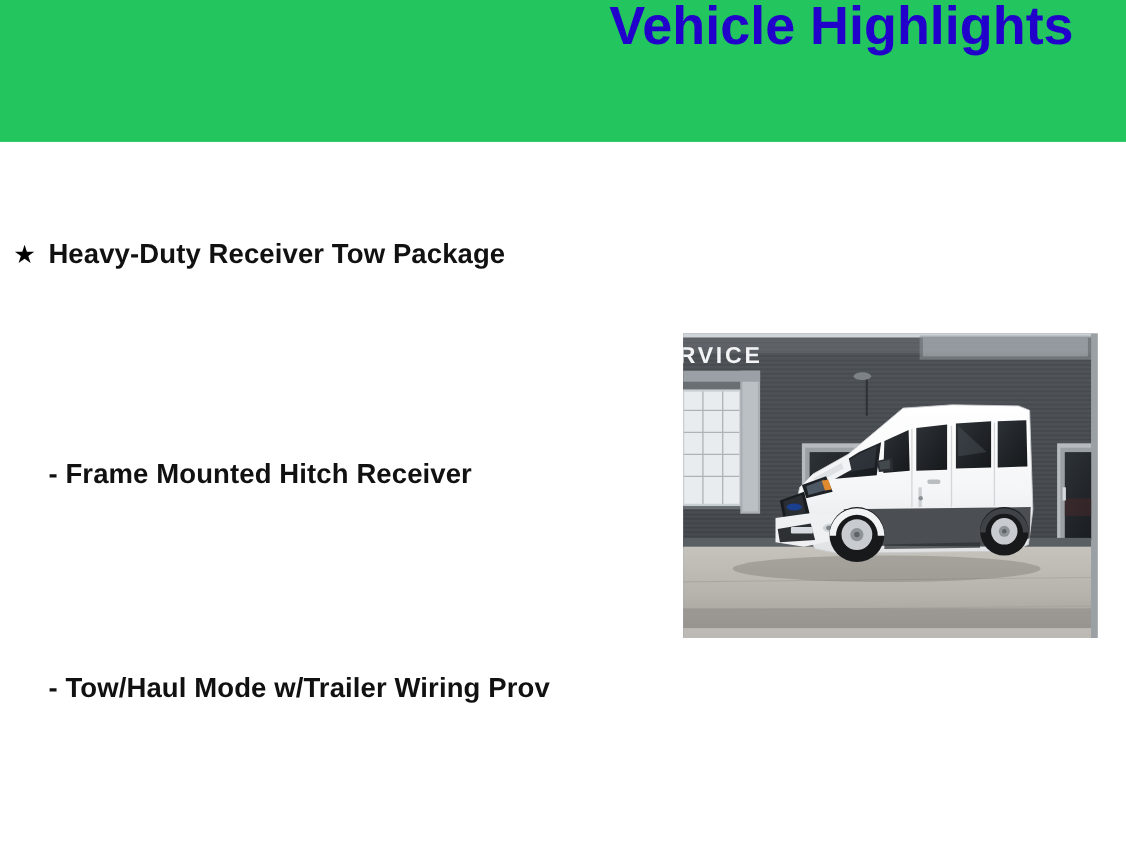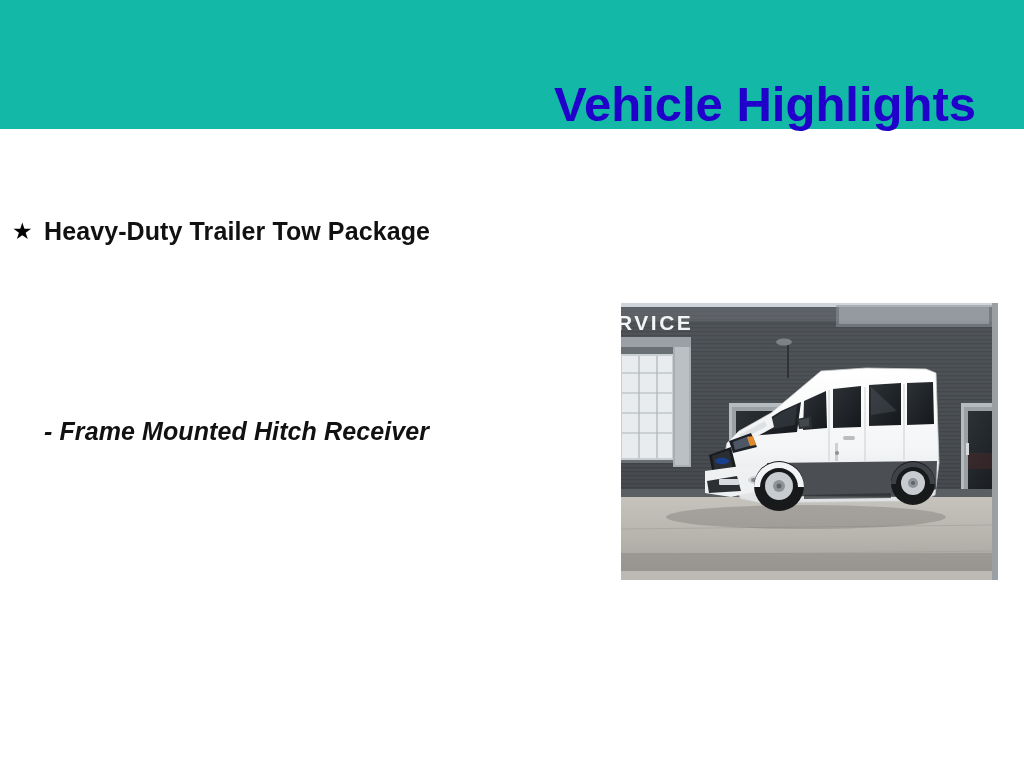--- a/index.html
+++ b/index.html
@@ -22,23 +22,23 @@
     background: #ffffff;
   }
 
   
   .header-band {
     position: absolute;
     left: 0;
     top: 0;
     width: 1024px;
     height: 129px;
-    background: #14b8a6;
+    background: #22c55e;
     display: flex;
-    align-items: flex-end;
+    align-items: flex-start;
     justify-content: flex-end;
     box-sizing: border-box;
     padding-right: 48px;
   }
   .header-title {
     font-family: "Liberation Sans", sans-serif;
     font-size: 49px;
     font-weight: bold;
     color: #2200CC;
     letter-spacing: 0px;
@@ -55,21 +55,21 @@
     height: 639px;
   }
 
   .bullet-row {
     position: absolute;
     display: flex;
     align-items: flex-start;
     width: 560px;
   }
   .bullet-row.level1 { left: 12px; }
-  .bullet-row.level2 { left: 44px; font-style: italic; }
+  .bullet-row.level2 { left: 44px; }
 
   #bullet-0 { top: 87px; }
   #bullet-1 { top: 287px; }
   #bullet-2 { top: 482px; }
 
   .star-marker {
     font-size: 23px;
     line-height: 30px;
     color: #000000;
     width: 32px;
@@ -104,27 +104,30 @@
 <div class="slide">
 
   <div class="header-band">
     <div class="header-title">Vehicle Highlights</div>
   </div>
 
   <div class="content">
 
     <div class="bullet-row level1" id="bullet-0">
       <span class="star-marker">★</span>
-      <span class="bullet-text">Heavy-Duty Trailer Tow Package</span>
+      <span class="bullet-text">Heavy-Duty Receiver Tow Package</span>
     </div>
 
     <div class="bullet-row level2" id="bullet-1">
       <span class="bullet-text">- Frame Mounted Hitch Receiver</span>
     </div>
 
+    <div class="bullet-row level2" id="bullet-2">
+      <span class="bullet-text">- Tow/Haul Mode w/Trailer Wiring Prov</span>
+    </div>
 
   </div>
 
   <div class="photo">
     <svg width="371" height="277" viewBox="0 0 371 277" xmlns="http://www.w3.org/2000/svg">
       <defs>
         <linearGradient id="wallGrad" x1="0" y1="0" x2="0" y2="1">
           <stop offset="0" stop-color="#585d61"></stop>
           <stop offset="1" stop-color="#41454a"></stop>
         </linearGradient>

